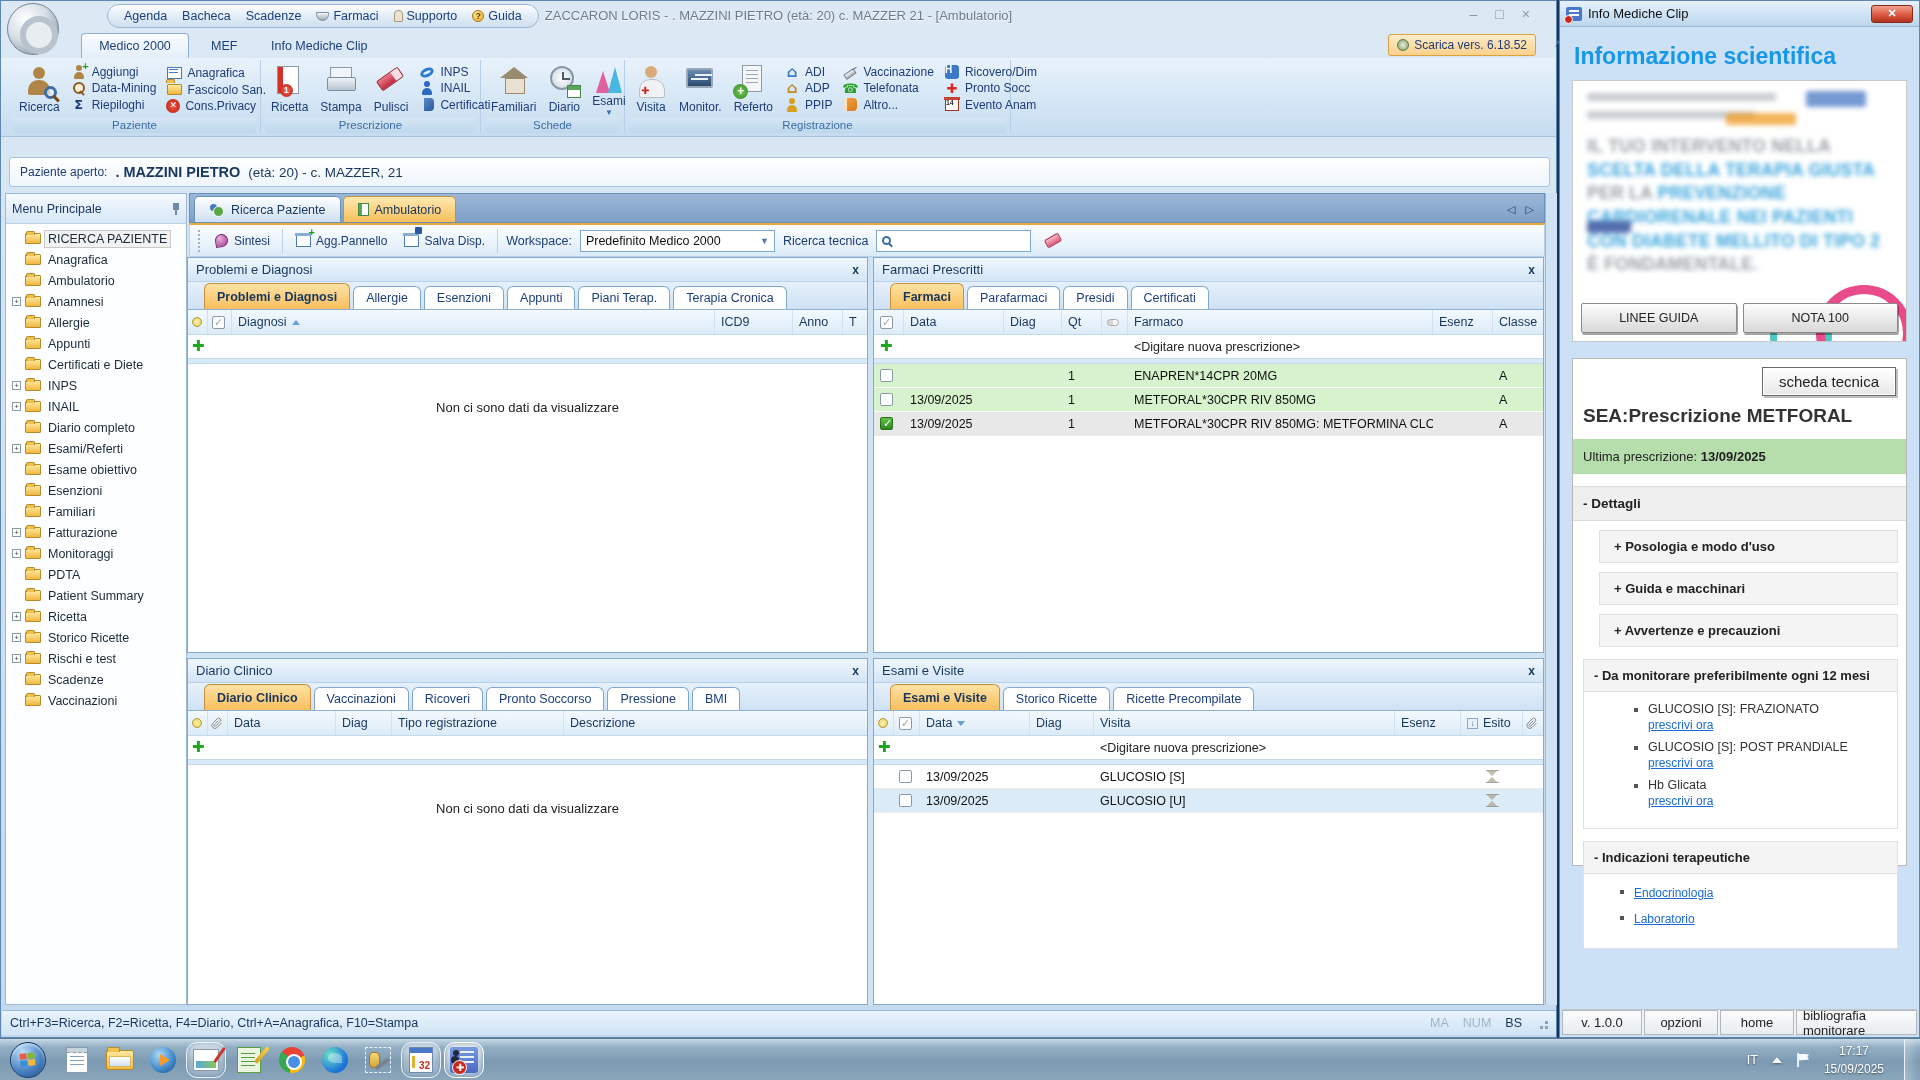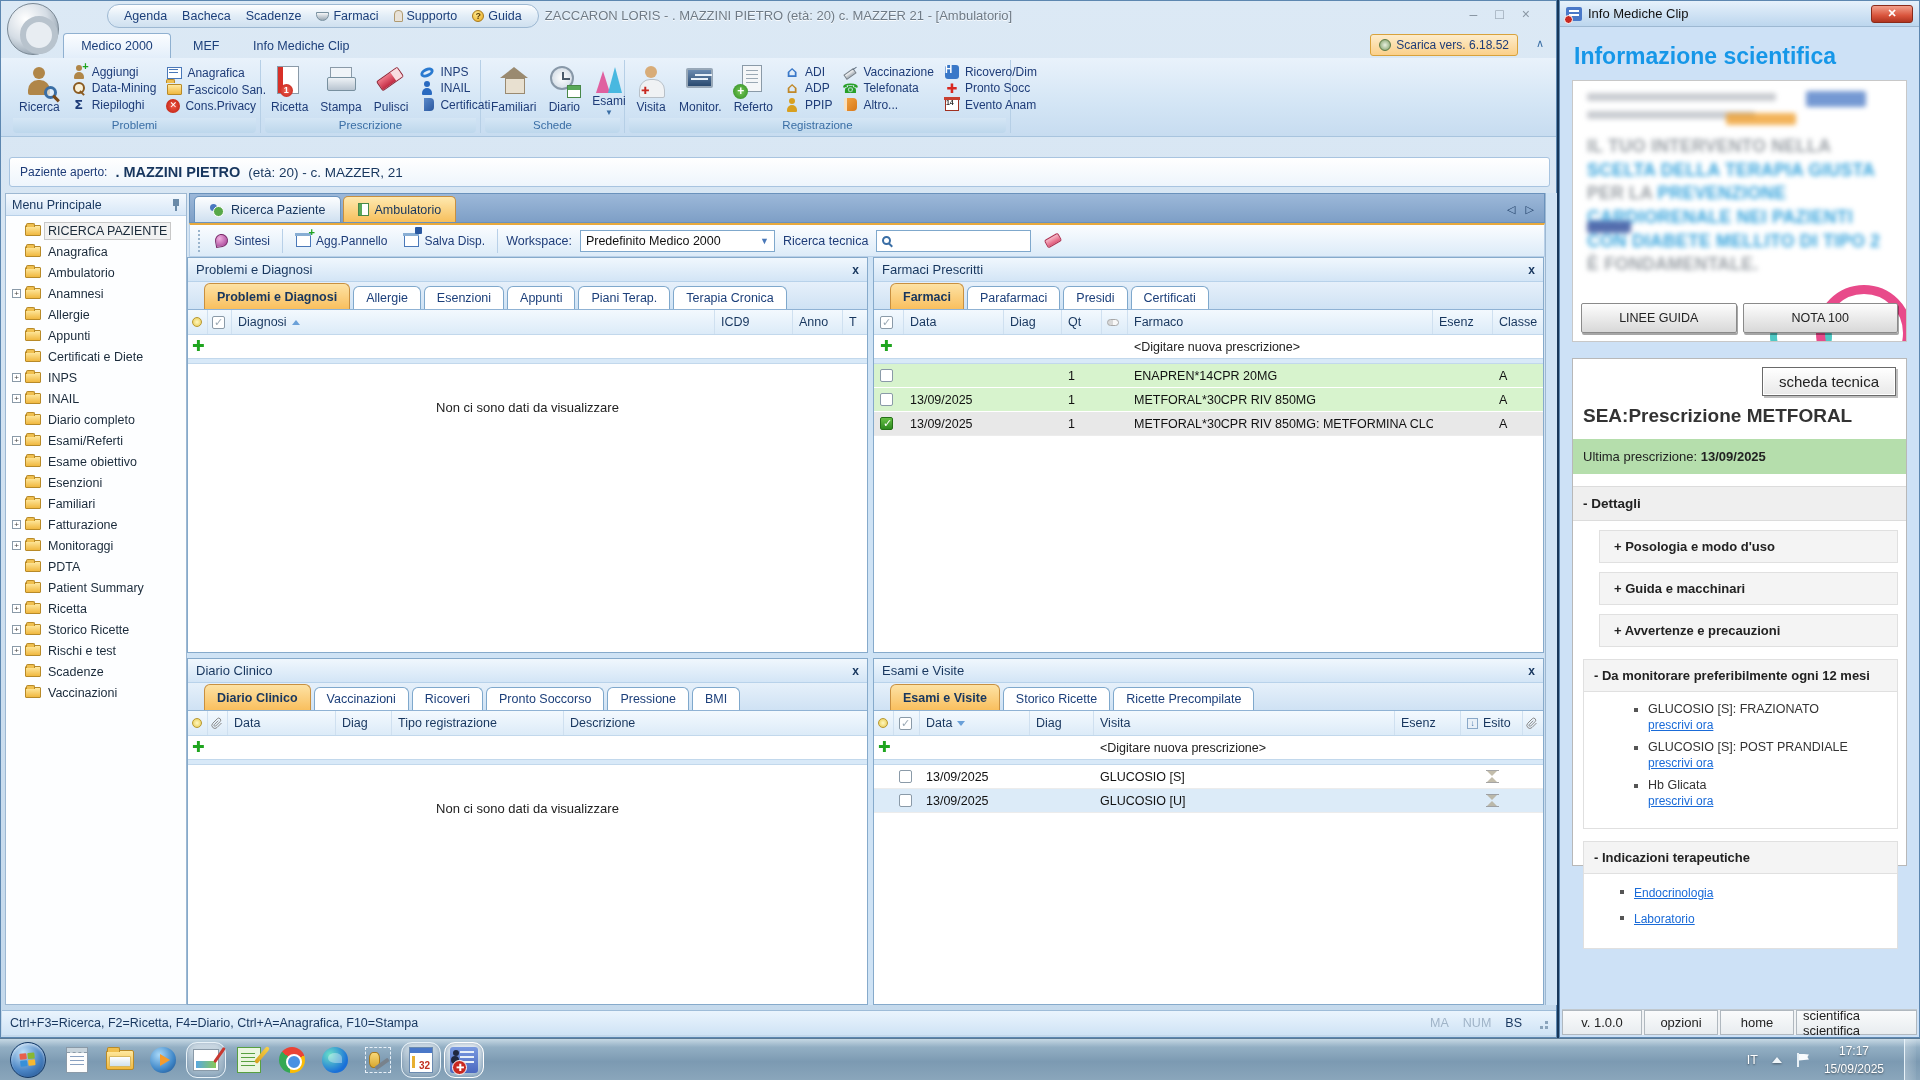--- a/index.html
+++ b/index.html
@@ -23,21 +23,21 @@
 .menu-item{display:flex;align-items:center;gap:4px;color:#1c3f7a;font-size:12.5px;cursor:default;}
 .mi-mortar{width:13px;height:9px;background:linear-gradient(#f4f6f8,#9aa8b4);border-radius:0 0 7px 7px;border:1px solid #78909f;}
 .mi-person{width:9px;height:12px;background:#e8e2d8;border-radius:4px 4px 1px 1px;border:1px solid #b09a70;}
 .mi-balloon{width:12px;height:12px;border-radius:50%;background:radial-gradient(circle at 35% 30%,#ffe88a,#e8a820);border:1px solid #a87818;color:#5a3c08;font-size:9px;font-weight:bold;display:flex;align-items:center;justify-content:center;}
 .win-title{position:absolute;left:420px;right:420px;top:7px;text-align:center;color:#6e7a86;font-size:13px;
  text-shadow:0 1px 0 rgba(255,255,255,.8);white-space:nowrap;}
 .win-controls{position:absolute;right:26px;top:6px;display:flex;gap:18px;color:#8a97a4;font-size:14px;}
 .win-controls span{cursor:default;line-height:1;}
 
 
-.ribbon-tabs{position:absolute;left:0;top:30px;width:100%;height:27px;}
+.ribbon-tabs{position:absolute;left:18px;top:30px;width:100%;height:27px;}
 .rtab{position:absolute;top:2px;height:25px;display:flex;align-items:center;justify-content:center;
  color:#1c3f7a;font-size:12.5px;padding:0 14px;}
 .rtab.active{background:linear-gradient(#fbfdff,#e3eefa);border:1px solid #8fb0d0;border-bottom:none;
  border-radius:4px 4px 0 0;}
 .update-btn{position:absolute;right:38px;top:3px;height:22px;display:flex;align-items:center;gap:5px;
  padding:0 8px;background:linear-gradient(#fdeccb,#fbd08a);border:1px solid #d8a23c;border-radius:3px;
  color:#1e3c78;font-size:12px;}
 .gear-dot{width:12px;height:12px;border-radius:50%;background:radial-gradient(#e8f0e0,#7a9a60);border:1px solid #5a7a48;}
 .ribbon-collapse{position:absolute;right:12px;top:6px;color:#3a6ea5;font-size:11px;}
 
@@ -129,21 +129,21 @@
 
 
 .patientbar{position:absolute;left:8px;top:156px;width:1541px;height:30px;background:linear-gradient(#ffffff,#eef5fc);
  border:1px solid #a8c4e0;border-radius:3px;display:flex;align-items:center;gap:8px;padding:0 10px;}
 .pb-label{color:#1e3c78;font-size:12px;}
 .pb-name{color:#17365e;font-size:14.5px;font-weight:bold;}
 .pb-details{color:#17365e;font-size:13.5px;}
 
 
 .sidebar{position:absolute;left:4px;top:192px;width:182px;height:812px;background:#fdfeff;border:1px solid #9db8d2;}
-.sb-header{height:22px;background:linear-gradient(#f4f9fe,#d7e7f7);border-bottom:1px solid #b8d0e8;
+.sb-header{height:30px;background:linear-gradient(#f4f9fe,#d7e7f7);border-bottom:1px solid #b8d0e8;
  display:flex;align-items:center;justify-content:space-between;padding:0 6px;color:#17365e;font-size:12.5px;}
 .pin-icon{width:8px;height:12px;position:relative;}
 .pin-icon::before{content:"";position:absolute;left:1px;top:0;width:6px;height:7px;background:#6a8aa8;}
 .pin-icon::after{content:"";position:absolute;left:3px;top:7px;width:2px;height:5px;background:#6a8aa8;}
 .tree{padding:4px 0 0 6px;}
 .trow{height:21px;display:flex;align-items:center;gap:4px;color:#1a2a3a;font-size:12.5px;white-space:nowrap;}
 .trow .tlabel{padding:1px 3px;}
 .trow.selected .tlabel{background:#f2f2f2;outline:1px solid #c8c8c8;}
 .expander{width:9px;height:9px;border:1px solid #8a9aa8;background:#fff;font-size:8px;line-height:7px;text-align:center;color:#444;visibility:hidden;flex:0 0 auto;}
 .expander.show{visibility:visible;}
@@ -416,21 +416,21 @@
                 <span class="ic-folder-sm"></span>
               </span>
               <span>Fascicolo San.</span>
             </span>
           <span class="smallbtn">
               <span class="ic ic-privacy">✕</span>
               <span>Cons.Privacy</span>
             </span>
         </div>
       </div>
-      <div class="rg-label">Problemi</div>
+      <div class="rg-label">Paziente</div>
     </div>
 
     <div class="rgroup" style="left:262px;width:218px;">
       <div class="rg-content">
         <div class="bigbtn">
           <span class="bicon">
               <span class="bi-pad"></span>
             </span>
           <span>Ricetta</span>
         </div>
@@ -1126,21 +1126,21 @@
               <a class="ind-link">Laboratorio</a>
             </div>
           </div>
       </div>
     </div>
   </div>
   <div class="c-footer">
     <span class="cf-seg s1">v. 1.0.0</span>
     <span class="cf-seg s2">opzioni</span>
     <span class="cf-seg s3">home</span>
-    <span class="cf-seg s4">scientifica scientifica</span>
+    <span class="cf-seg s4">bibliografia monitorare</span>
   </div>
 </div>
 
 <div id="taskbar">
   <div class="start-orb">
       <span class="orb-flag">
         <i></i>
         <i></i>
         <i></i>
         <i></i>

